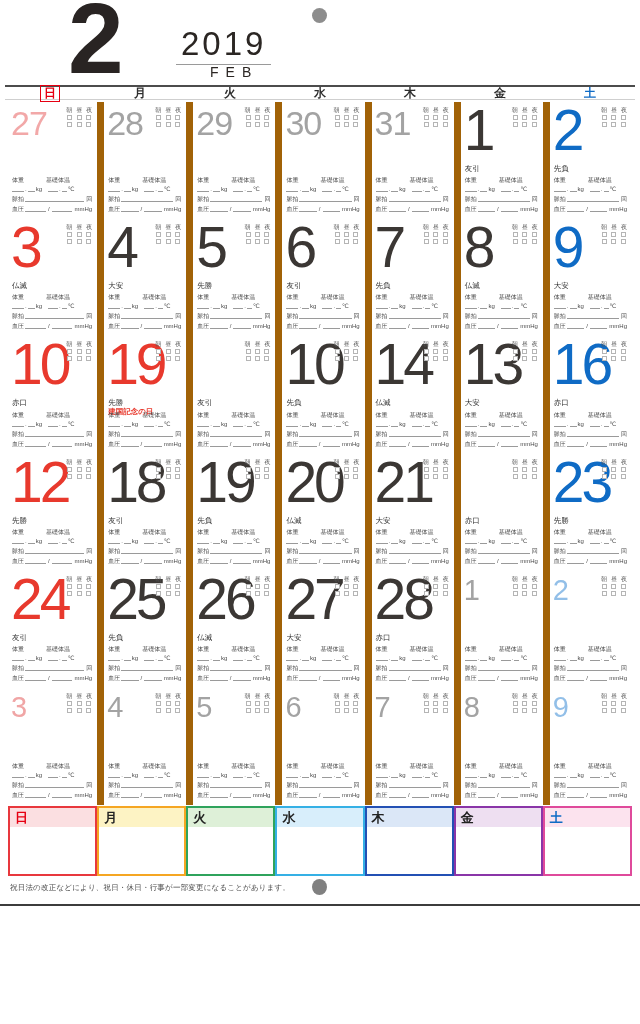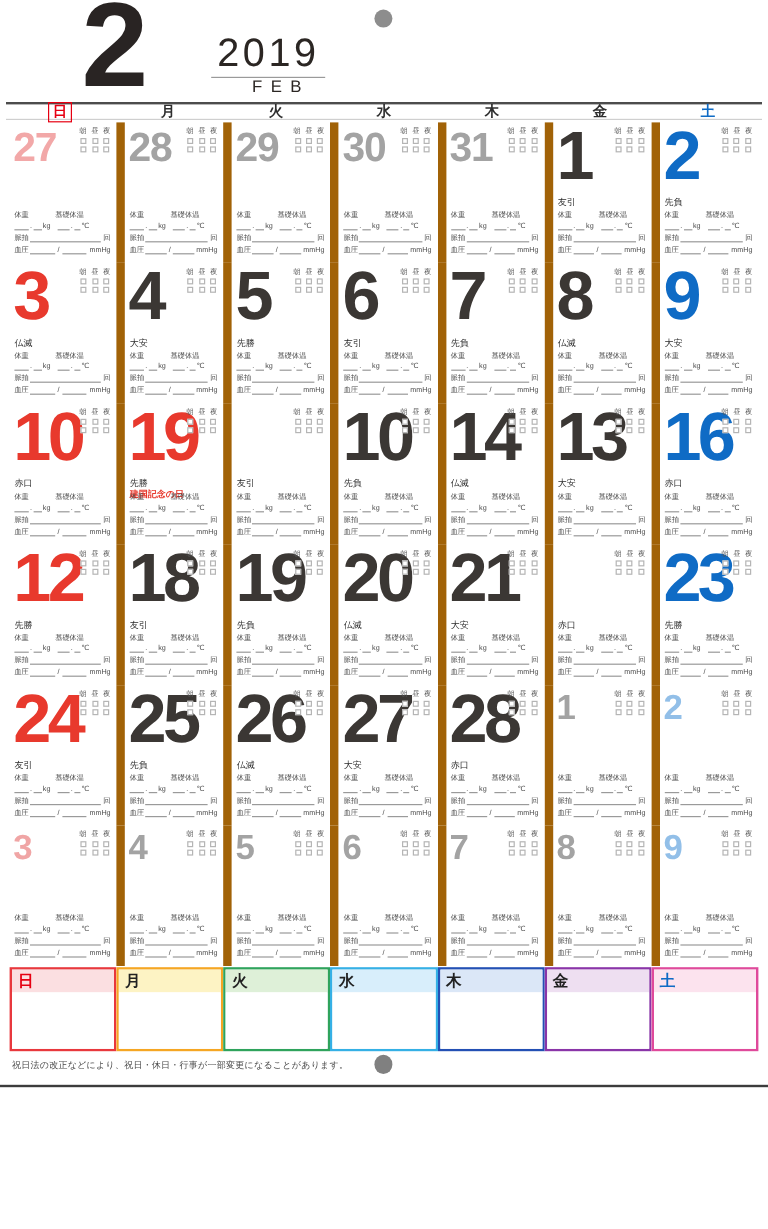--- a/index.html
+++ b/index.html
@@ -15,21 +15,21 @@
   .wd-row{position:absolute;top:85px;left:5px;width:630px;height:15px;border-top:2px solid #4c4c4c;
           border-bottom:1px solid #cfcfcf;display:flex;align-items:center;box-sizing:border-box;}
   .wd{flex:1;text-align:center;font-size:12px;font-weight:700;color:#2e2e2e;line-height:12px;}
   .wd.sun .wd-in{color:#e60012;border:1px solid #e60012;padding:0 3px 1px 3px;}
   .wd.sat{color:#0f6bc5;}
   
   .grid{position:absolute;top:102px;left:8px;width:624px;display:grid;
         grid-template-columns:repeat(7,1fr);grid-auto-rows:117.2px;}
   .cell{position:relative;box-sizing:border-box;}
   .cell:not(:nth-child(7n+1)){border-left:7px solid #a16207;}
-  .num{position:absolute;top:2px;left:3px;font-size:57px;font-weight:700;line-height:0.92;
+  .num{position:absolute;top:2px;left:3px;font-size:57px;font-weight:400;line-height:0.92;
        letter-spacing:-3px;color:#3b3734;}
   .type-cur-sun .num,.type-cur-hol .num{color:#e8392d;}
   .type-cur-sat .num{color:#0f6bc5;}
   .type-prev .num,.type-next .num{color:#a3a3a3;}
   .type-prev-sun .num{color:#f2a8a8;}
   .type-next-sun .num{color:#f0a5a5;}
   .type-next-sat .num{color:#92bfe8;}
   .type-prev .num,.type-prev-sun .num{font-size:34px;top:6px;letter-spacing:-1px;}
   .type-next .num,.type-next-sun .num,.type-next-sat .num{font-size:29px;top:6px;letter-spacing:0;}
   .rokuyo{position:absolute;left:4px;top:62px;font-size:7.5px;color:#2e2e2e;white-space:nowrap;}

